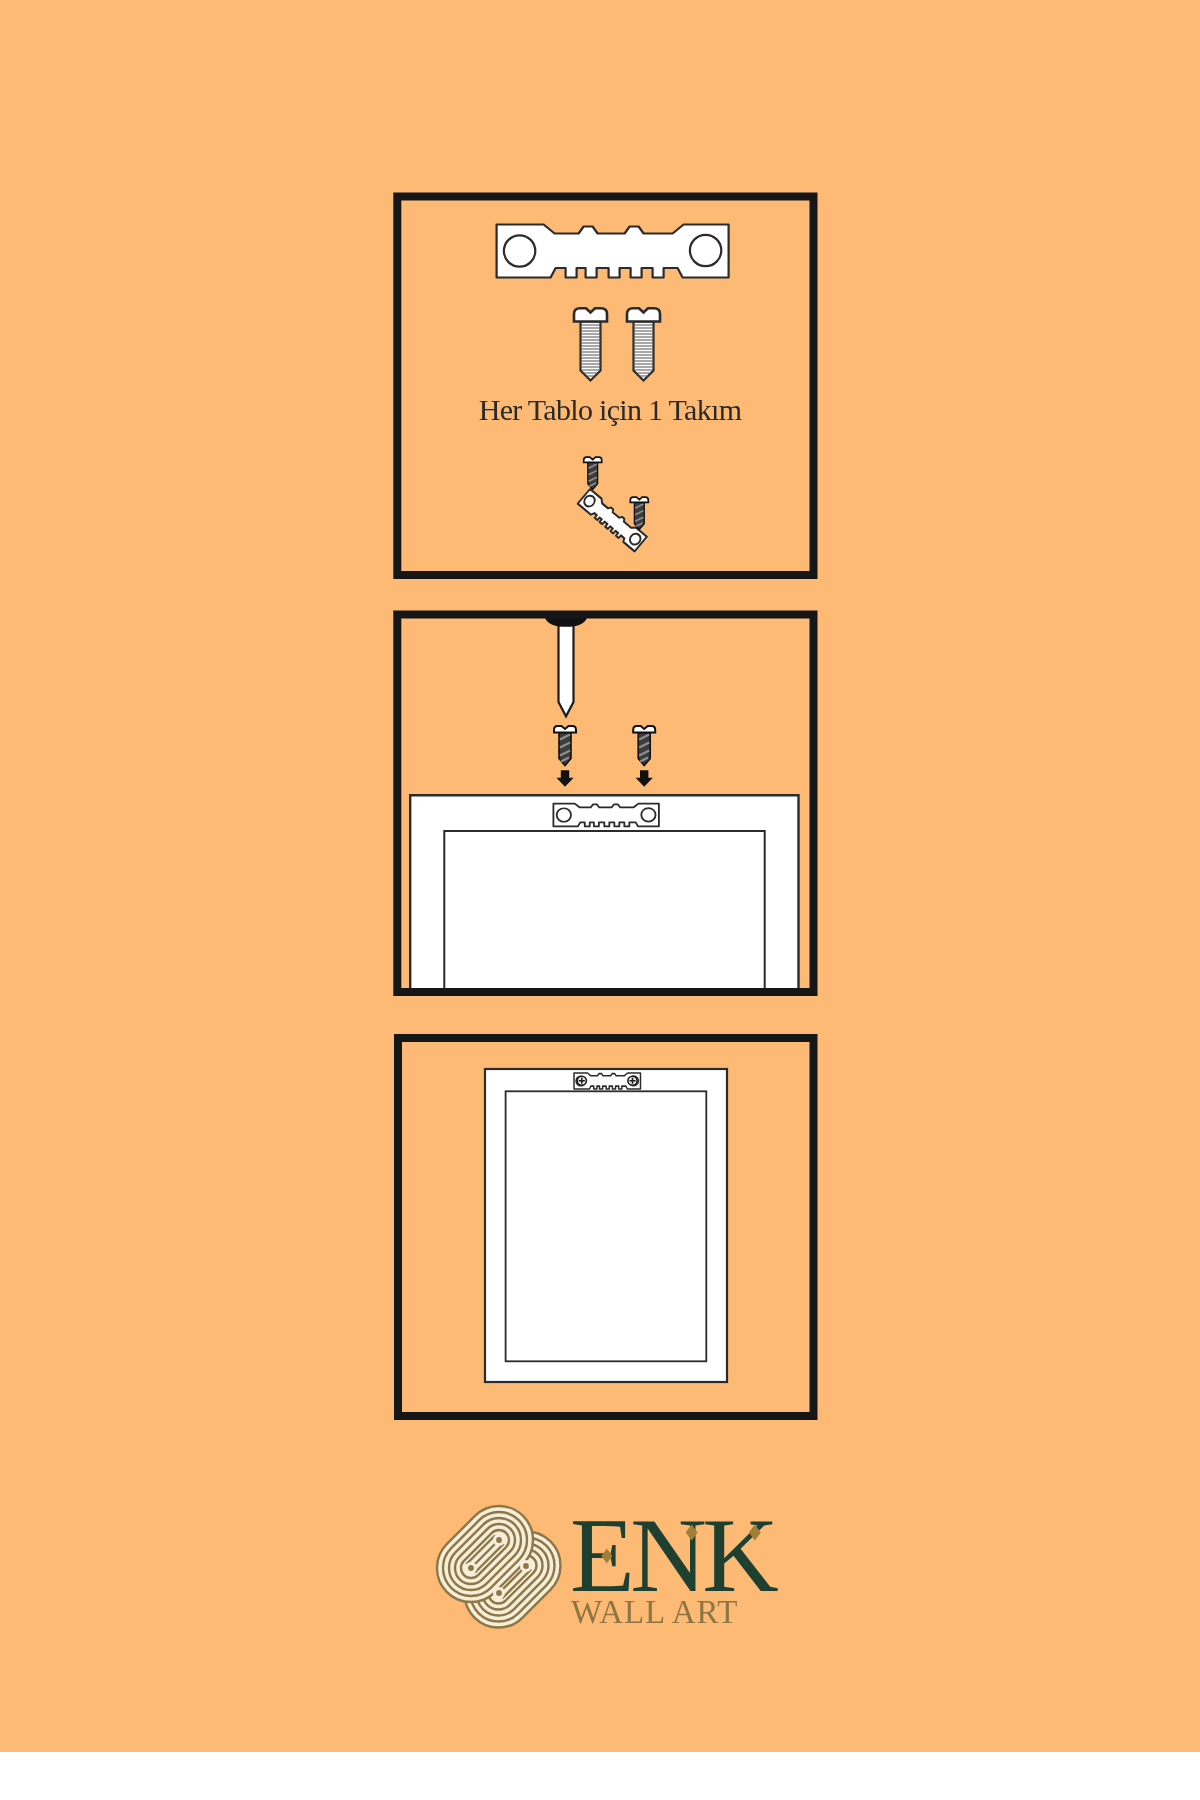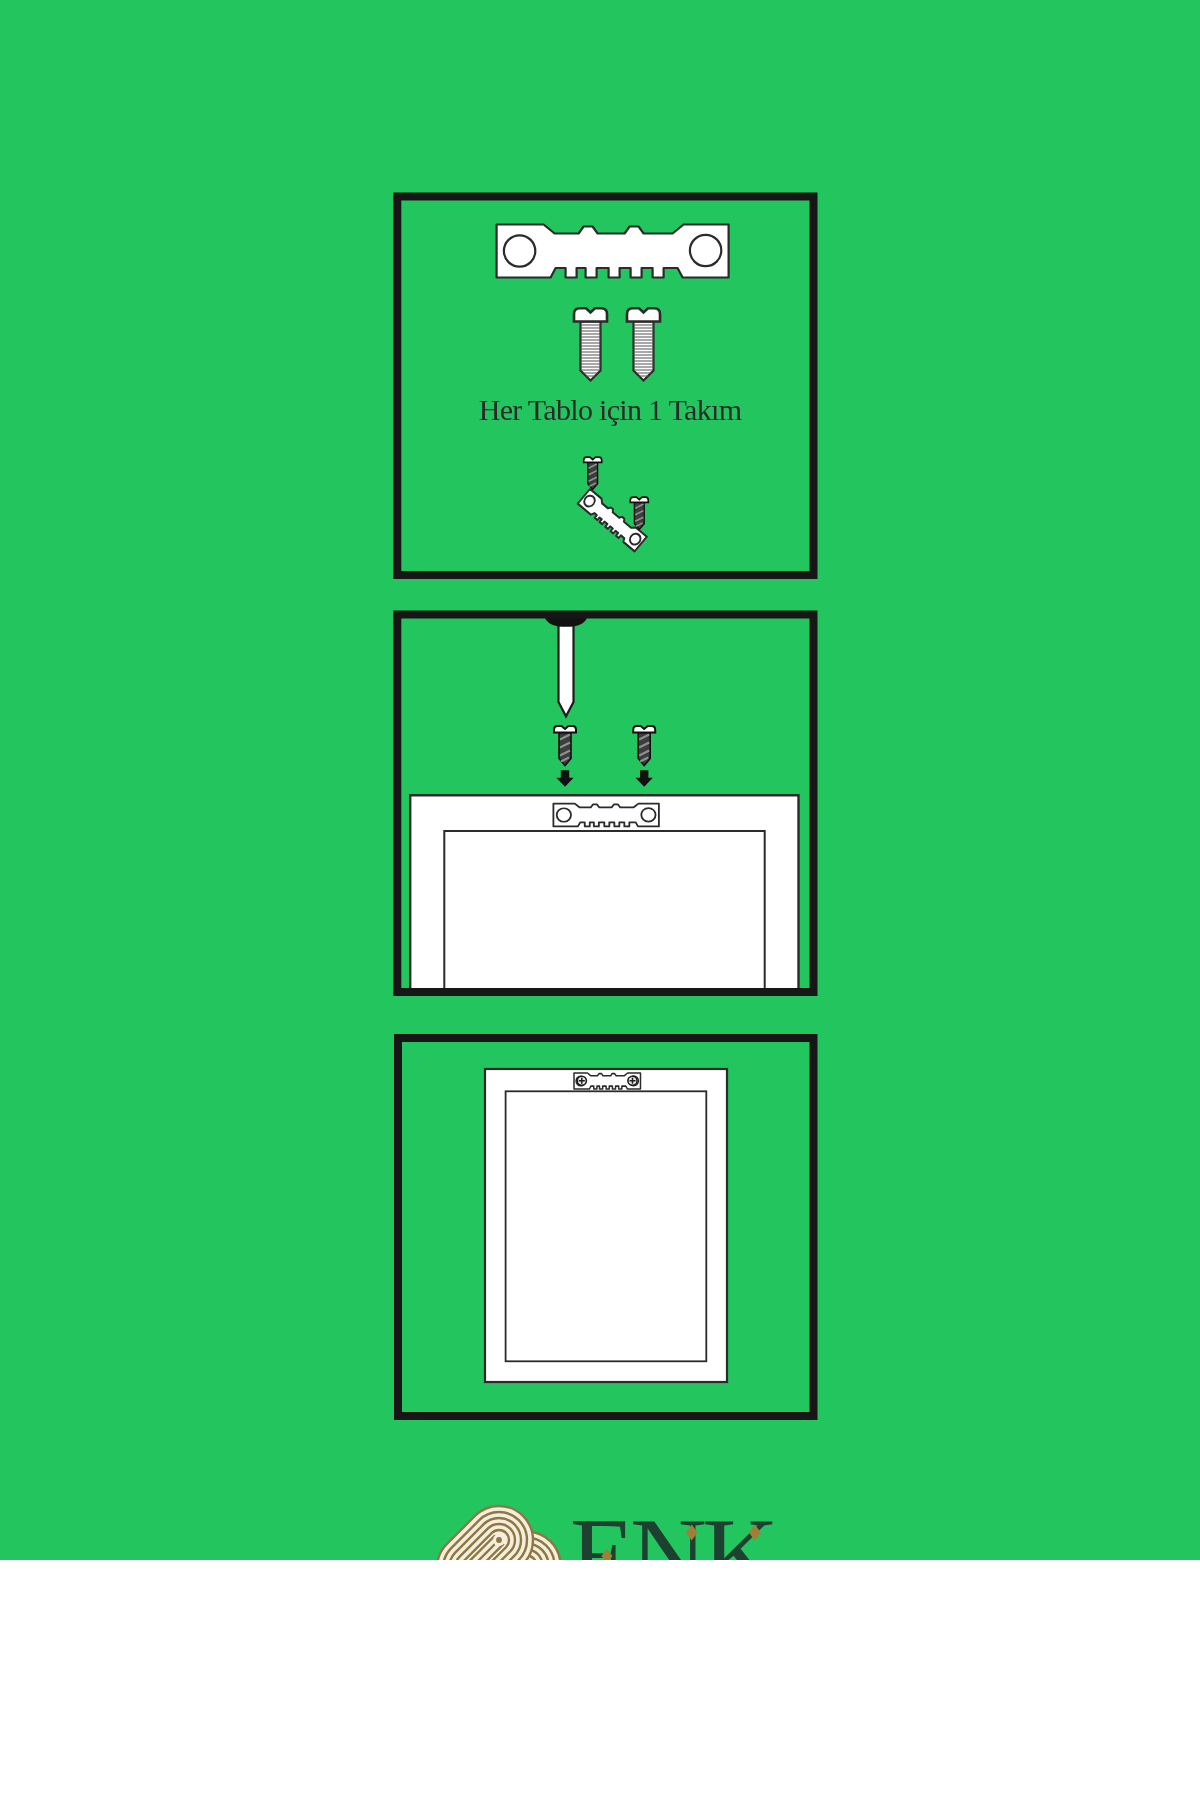--- a/index.html
+++ b/index.html
@@ -1,16 +1,16 @@
 <!DOCTYPE html>
 <html><head>
 <meta charset="utf-8">
 <style>
 html,body{margin:0;padding:0;background:#ffffff;}
-.page{position:relative;width:1200px;height:1560px;background:#22c55e;overflow:hidden;font-family:"Liberation Sans",sans-serif;}
+.page{position:relative;width:1200px;height:1752px;background:#fdba74;overflow:hidden;font-family:"Liberation Sans",sans-serif;}
 </style>
 </head>
 <body>
 <div class="page">
 <svg width="1200" height="1800" viewBox="0 0 1200 1800">
 <defs>
 <symbol id="saw" overflow="visible">
 <path d="M0,0 H47 L58,9 H82 L87,2 H96 L101,9 H128 L133,2 H142 L147,9 H176 L187,0 H232 V53 H186 L181,43.5 H167 V53 H156 V43.5 H145 V53 H134 V43.5 H123 V53 H112 V43.5 H100 V53 H89 V43.5 H80 V53 H69 V43.5 H59 L54,53 H0 Z" fill="#ffffff" stroke="#2b2b2b" stroke-linejoin="round"></path>
 <circle cx="23" cy="26.5" r="15.7" fill="#ffffff" stroke="#2b2b2b"></circle>
 <circle cx="209" cy="26" r="15.7" fill="#ffffff" stroke="#2b2b2b"></circle>

